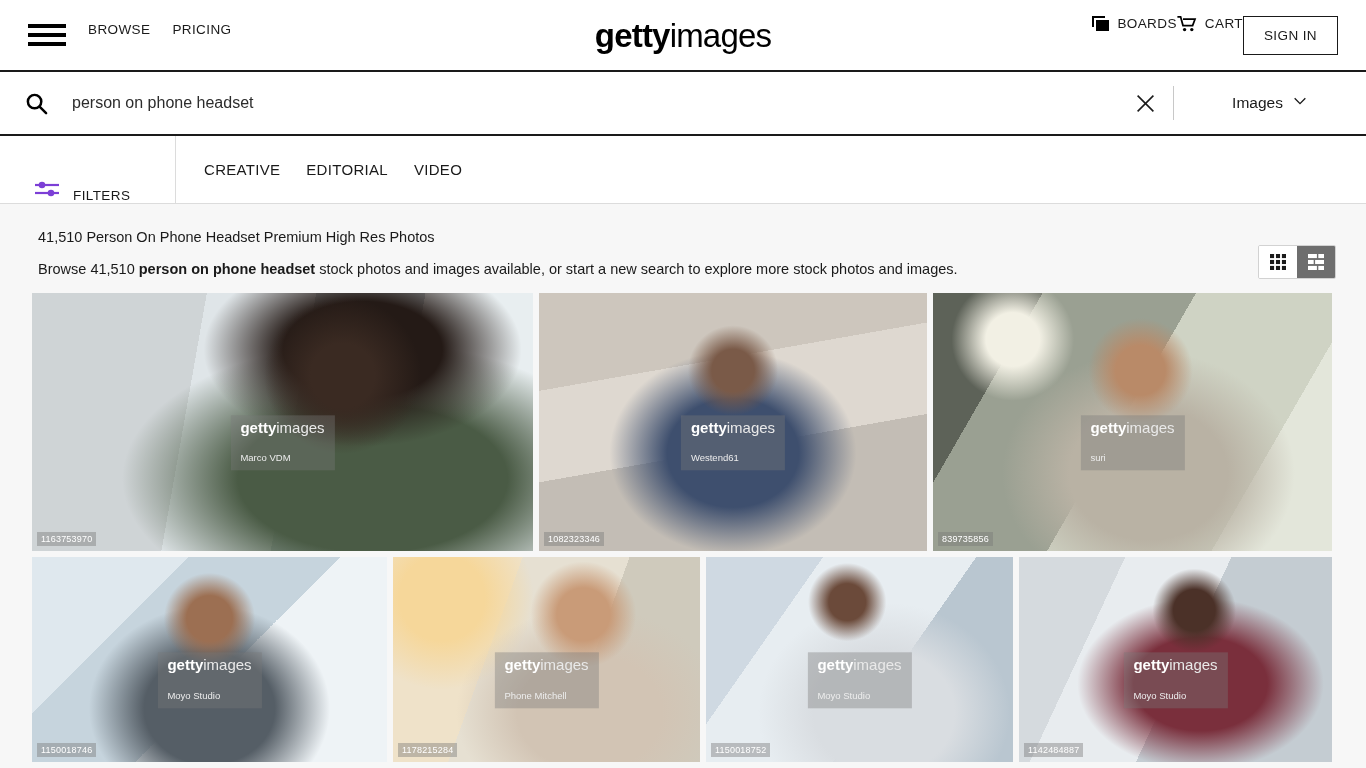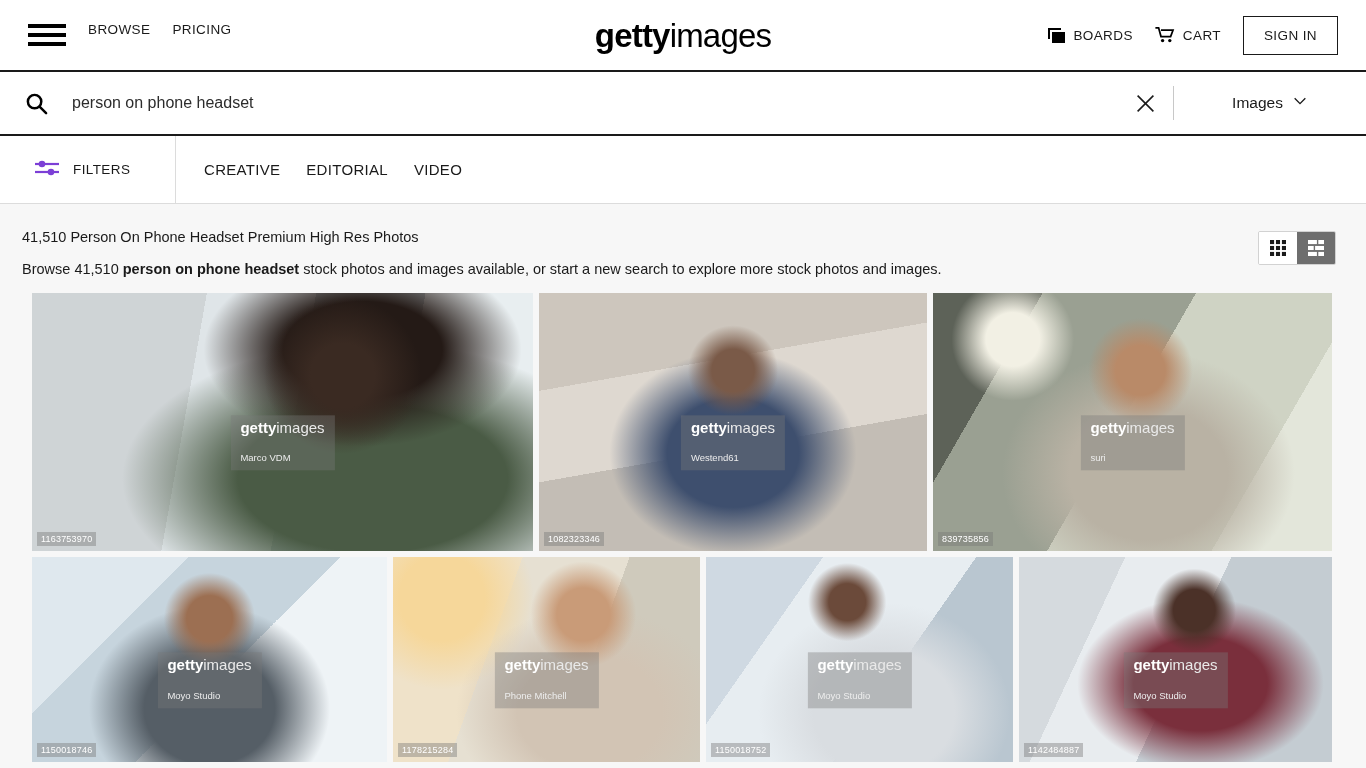--- a/index.html
+++ b/index.html
@@ -32,21 +32,21 @@
   }
   .logo {
     position: absolute; left: 50%; top: 50%;
     transform: translate(-50%, -50%);
     font-size: 33px; line-height: 1; white-space: nowrap;
     letter-spacing: -0.8px;
   }
   .logo .b { font-weight: 700; color: #000; }
   .logo .l { font-weight: 300; color: #000; }
   .nav-right {
-    margin-left: auto; display: flex; align-items: center; gap: 22px;
+    margin-left: auto; display: flex; align-items: flex-start; 
   }
   .nav-item {
     display: flex; align-items: center; gap: 8px;
     font-size: 13.5px; letter-spacing: .4px; text-transform: uppercase;
     cursor: pointer; color: #1a1a1a;
   }
   .icon-boards { width: 17px; height: 15px; position: relative; flex: none; }
   .icon-boards::before {
     content: ""; position: absolute; left: 0; top: 0;
     width: 13px; height: 11px; background: #000;
@@ -93,38 +93,38 @@
     gap: 9px; cursor: pointer; flex: none;
     font-size: 15.5px; color: #1a1a1a;
   }
 
   
   .filterrow {
     height: 68px; display: flex; align-items: stretch;
     border-bottom: 1px solid #dcdcdc; background: #fff;
   }
   .filters-cell {
-    width: 176px; display: flex; align-items: center; gap: 13px;
+    width: 176px; display: flex; align-items: flex-end; gap: 13px;
     padding-left: 34px; border-right: 1px solid #dcdcdc;
     cursor: pointer; flex: none;
   }
   .filters-label {
     font-size: 13.5px; letter-spacing: .4px; text-transform: uppercase;
   }
   .cat-tabs { display: flex; align-items: center; gap: 26px; padding-left: 28px; }
   .cat-tab {
     font-size: 15px; letter-spacing: .3px; text-transform: uppercase;
     cursor: pointer; color: #1a1a1a;
   }
 
   
   .resultsarea { background: #f7f7f7; height: calc(768px - 70px - 66px - 68px); }
   .results-head {
-    padding: 24px 30px 14px 22px;
-    display: flex; align-items: flex-start;
+    padding: 24px 30px 14px 38px;
+    display: flex; align-items: flex-end;
   }
   .results-text { flex: 1; }
   .results-count {
     font-size: 14.5px; color: #1a1a1a; margin-bottom: 13px; line-height: 1.3;
   }
   .results-sub { font-size: 14.5px; color: #1a1a1a; line-height: 1.3; }
   .results-sub b { font-weight: 700; }
   .view-toggle {
     display: flex; border: 1px solid #d2d2d2; background: #fff;
     border-radius: 2px; overflow: hidden; margin-top: 3px;

